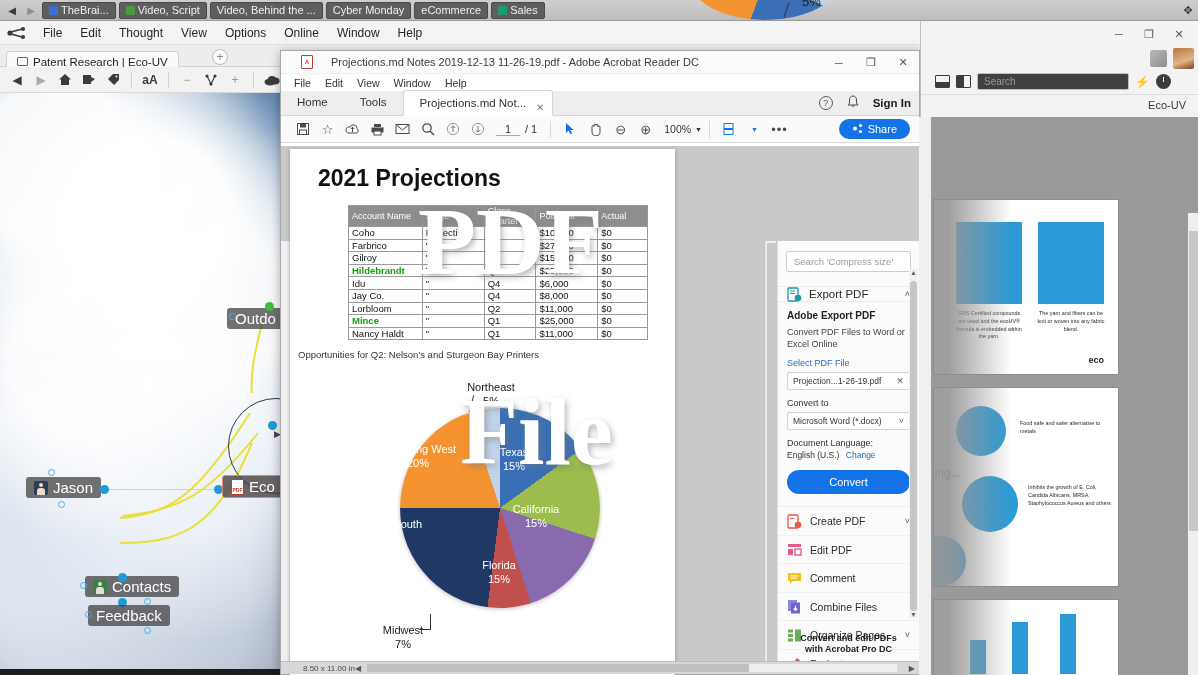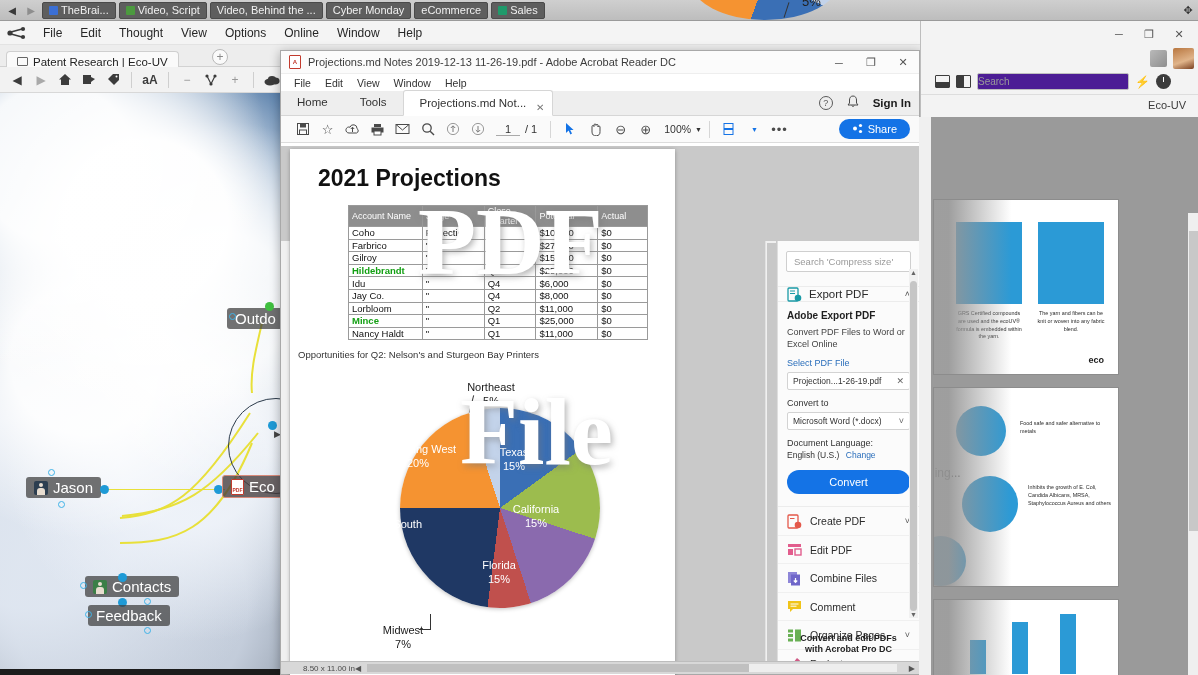--- a/index.html
+++ b/index.html
@@ -108,22 +108,22 @@
   .persona::after { content:''; position:absolute; left:3px; top:7px; width:8px; height:7px;
                     border-radius:3px 3px 0 0; background:#e8ddd0; }
   .persona::before { content:''; position:absolute; left:5px; top:2px; width:4px; height:4px;
                      border-radius:50%; background:#e8ddd0; }
   .persona.gr { background:#3b7f47; }
   .canvas-scroll-arrow { position:absolute; right:2px; top:336px; color:#444; font-size:9px; }
 
   
   .acro { position:absolute; left:280px; top:50px; width:640px; height:625px;
           background:#fff; border:1px solid #a8a8a8; box-shadow:0 2px 10px rgba(0,0,0,0.3); }
-  .acro-title { height:23px; background:#fbfbfb; display:flex; align-items:center; gap:7px;
-                padding-left:8px; border-bottom:1px solid #eee; }
+  .acro-title { height:23px; background:#fbfbfb; display:flex; align-items:center; gap:18px;
+                padding-left:20px; border-bottom:1px solid #eee; }
   .acro-title .ico { width:12px; height:14px; background:#fff; border:1px solid #c23b2e;
                      border-radius:1px; color:#c23b2e; font-size:6px; font-weight:bold;
                      display:flex; align-items:center; justify-content:center; }
   .acro-title .t { font-size:11px; color:#3c3c3c; }
   .acro-wctl { position:absolute; right:0; top:0; height:23px; display:flex; }
   .acro-wctl div { width:32px; height:23px; display:flex; align-items:center; justify-content:center;
                    font-size:11px; color:#555; }
   .acro-menu { height:17px; display:flex; align-items:center; padding-left:6px; background:#fff; }
   .acro-menu span { font-size:10.5px; color:#333; padding:0 7px; }
 
@@ -245,22 +245,22 @@
   .avatar { width:21px; height:21px; background:linear-gradient(160deg,#b8763f,#e0b48a 60%,#7a4020);
             border-radius:2px; }
   .eco-toolbar { position:absolute; left:0; top:48px; width:278px; height:26px; background:#f3f3f3;
                  border-bottom:1px solid #ddd; display:flex; align-items:center; gap:6px;
                  padding-left:14px; }
   .viewico { width:15px; height:13px; border:1.6px solid #3c3c3c; border-radius:1px; position:relative; }
   .viewico.b::after { content:''; position:absolute; left:0; bottom:0; width:100%; height:5px;
                       background:#3c3c3c; }
   .viewico.c::after { content:''; position:absolute; left:0; top:0; width:50%; height:100%;
                       background:#3c3c3c; }
-  .eco-search { width:152px; height:17px; border:1px solid #bfbfbf; background:#4c1d95; border-radius:2px;
-                font-size:10px; color:#9a9a9a; display:flex; align-items:center; }
+  .eco-search { width:152px; height:17px; border:1px solid #bfbfbf; background:#404040; border-radius:2px;
+                font-size:10px; color:#9a9a9a; display:flex; align-items:center; padding-left:6px; }
   .boltico { color:#777; font-size:12px; }
   .clockico { width:15px; height:15px; border-radius:50%; background:#3c3c3c; position:relative; }
   .clockico::after { content:''; position:absolute; left:7px; top:3px; width:1.4px; height:5px;
                      background:#fff; }
   .eco-label { position:absolute; right:12px; top:78px; font-size:11px; color:#3a3a3a; }
   .eco-body { position:absolute; left:0; top:96px; width:278px; bottom:0; background:#9a9a9a; }
   .slide { position:absolute; background:#fff; border:1px solid #8c8c8c; overflow:hidden; }
   .slide::after { content:''; position:absolute; inset:0;
                   background:linear-gradient(90deg, rgba(150,150,150,0.92) 0 8%, rgba(255,255,255,0) 42%); }
   .sl-img { position:absolute; background:#2b9ad6; }
@@ -767,35 +767,35 @@
                   <rect x="1" y="2" width="13" height="3" fill="#e25d8d"></rect>
                   <rect x="1" y="7" width="5" height="6" fill="#e25d8d"></rect>
                   <rect x="8" y="7" width="6" height="6" fill="none" stroke="#e25d8d" stroke-width="1.4"></rect>
                 </svg>
             </span>
             <span>Edit PDF</span>
           </div>
           <div class="row">
             <span class="gico">
               <svg width="15" height="15" viewBox="0 0 15 15">
+                  <path d="M1 2 h13 v8 h-8 l-3 3 v-3 h-2 z" fill="#f0c419"></path>
+                  <path d="M3.5 5 h8 M3.5 7.2 h6" stroke="#fff" stroke-width="1"></path>
+                </svg>
+            </span>
+            <span>Comment</span>
+          </div>
+          <div class="row">
+            <span class="gico">
+              <svg width="15" height="15" viewBox="0 0 15 15">
                   <rect x="1" y="1" width="9" height="11" fill="#8e86d8"></rect>
                   <rect x="4" y="3.5" width="9" height="11" fill="#6f66c9"></rect>
                   <path d="M8.5 7 v4 M6.8 9.5 L8.5 11.4 L10.2 9.5" stroke="#fff" stroke-width="1.2" fill="none"></path>
                 </svg>
             </span>
             <span>Combine Files</span>
-          </div>
-          <div class="row">
-            <span class="gico">
-              <svg width="15" height="15" viewBox="0 0 15 15">
-                  <path d="M1 2 h13 v8 h-8 l-3 3 v-3 h-2 z" fill="#f0c419"></path>
-                  <path d="M3.5 5 h8 M3.5 7.2 h6" stroke="#fff" stroke-width="1"></path>
-                </svg>
-            </span>
-            <span>Comment</span>
           </div>
           <div class="row">
             <span class="gico">
               <svg width="15" height="15" viewBox="0 0 15 15">
                   <rect x="1" y="1.5" width="5" height="3" fill="#69b054"></rect>
                   <rect x="1" y="6" width="5" height="3" fill="#69b054"></rect>
                   <rect x="1" y="10.5" width="5" height="3" fill="#69b054"></rect>
                   <rect x="8" y="1.5" width="6" height="12" fill="#69b054"></rect>
                 </svg>
             </span>

